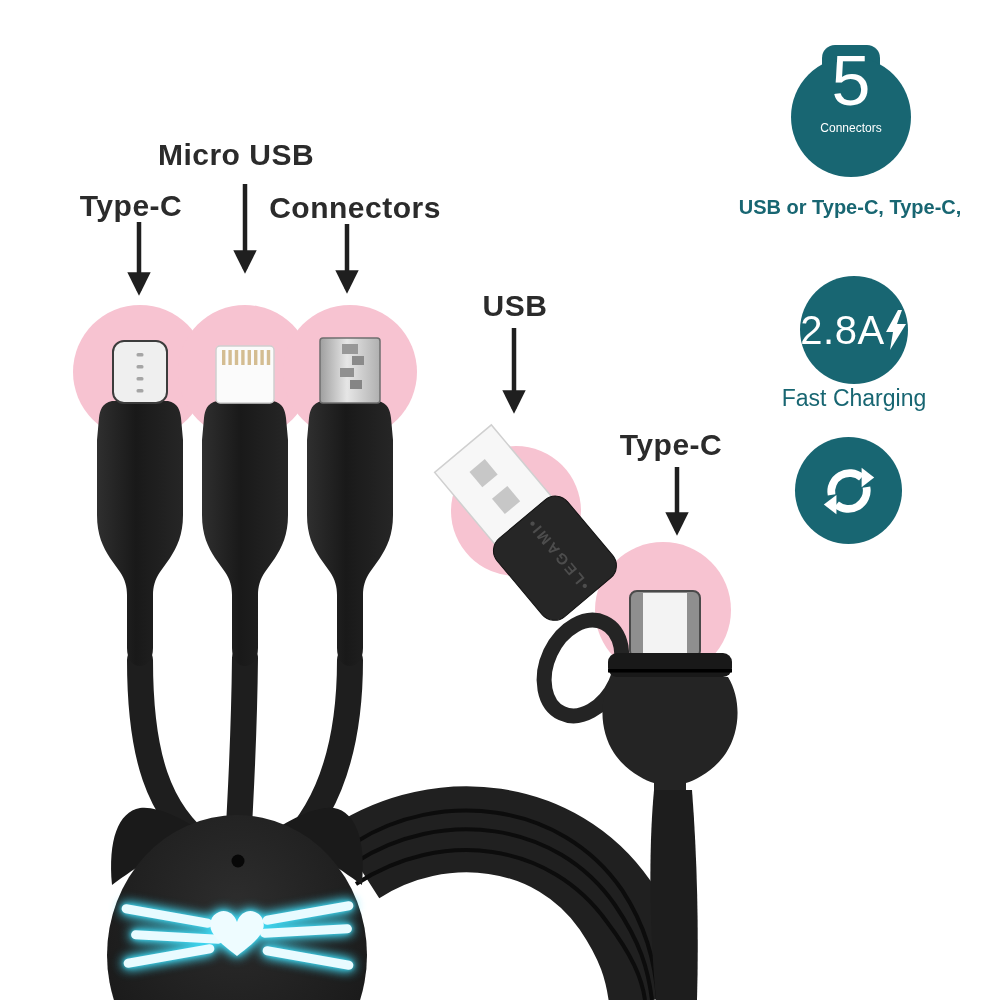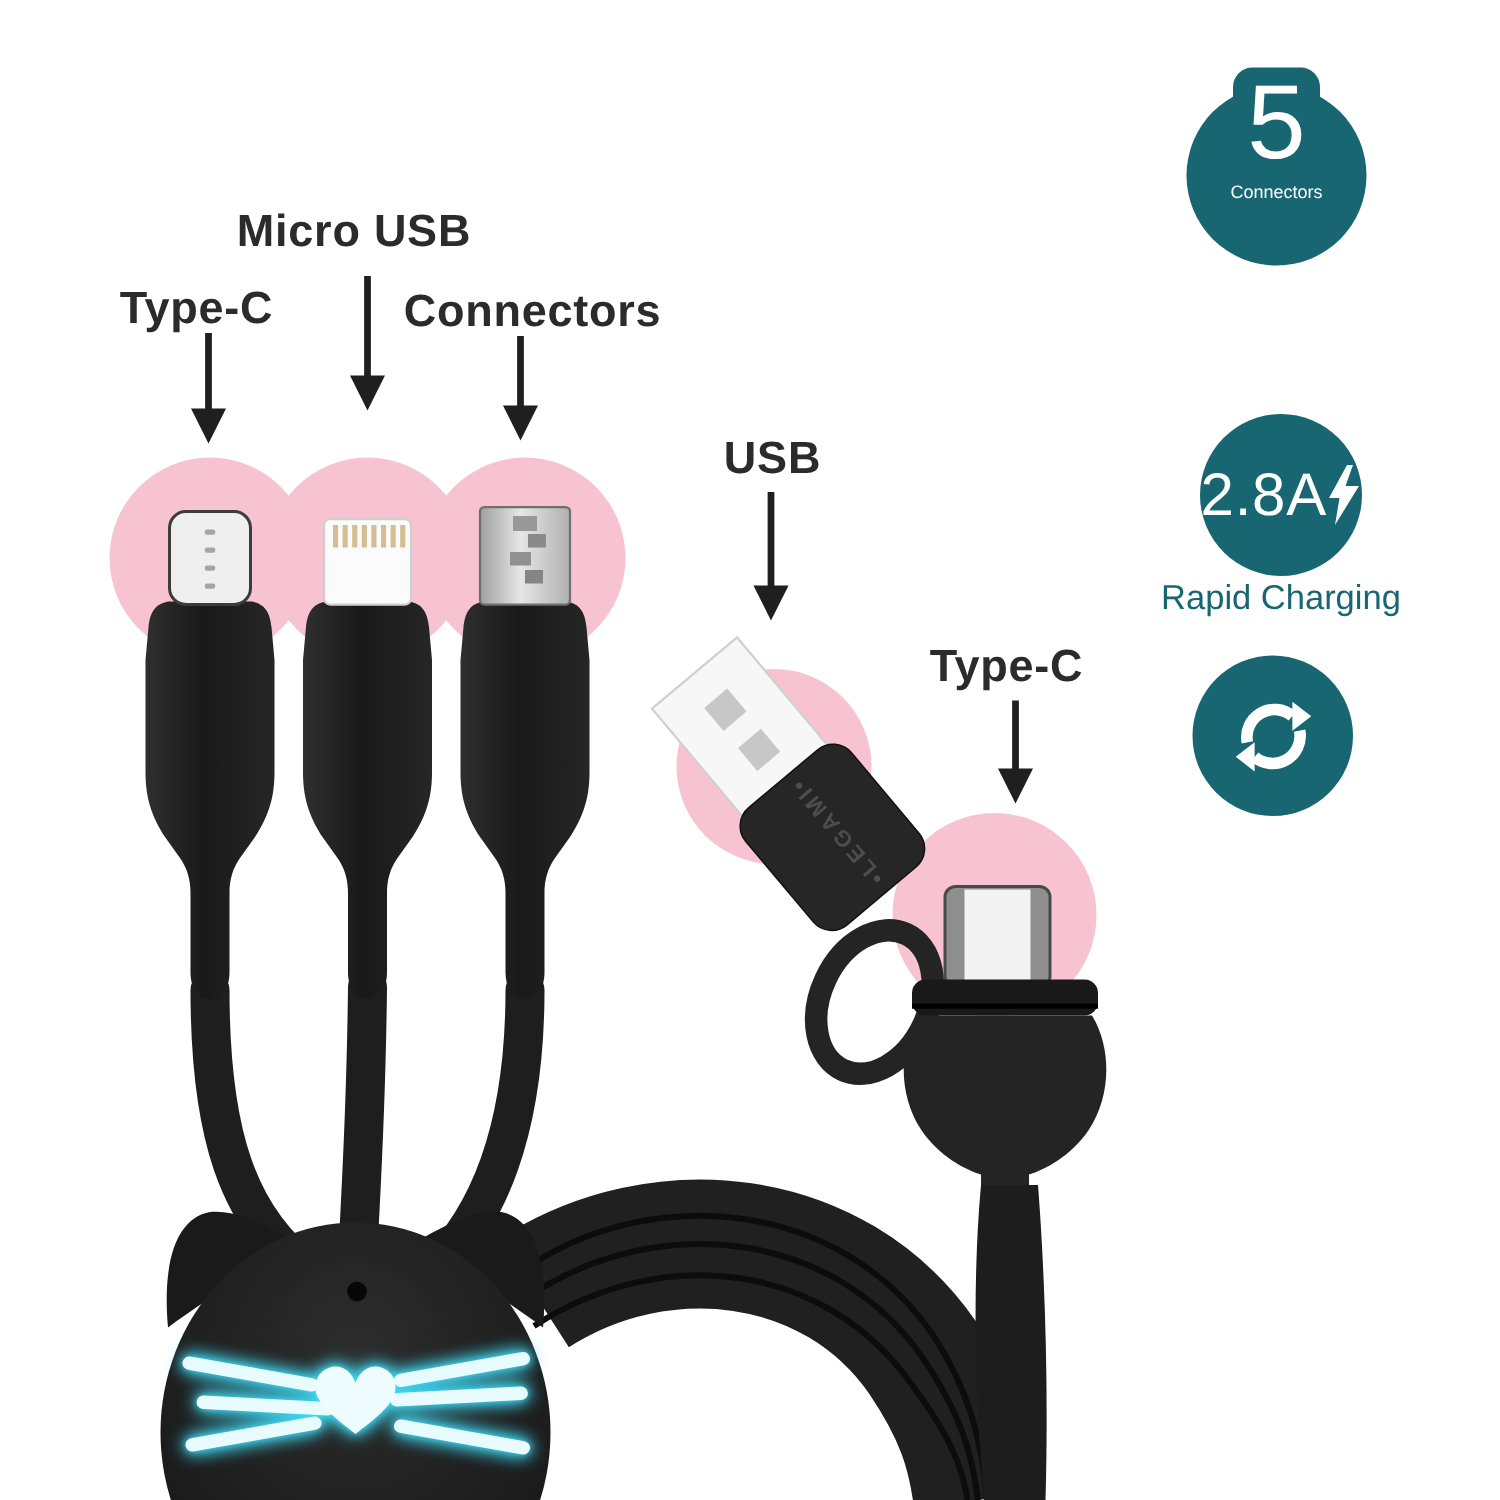--- a/index.html
+++ b/index.html
@@ -164,28 +164,29 @@
   <div class="callout" style="left:236px;top:138px">Micro USB</div>
   <div class="callout" style="left:131px;top:189px">Type-C</div>
   <div class="callout" style="left:355px;top:191px">Connectors</div>
   <div class="callout" style="left:515px;top:289px">USB</div>
   <div class="callout" style="left:671px;top:428px">Type-C</div>
 
   <div class="badge-tab" style="left:822px;top:45px;width:58px;height:54px"></div>
   <div class="badge-circle" style="left:791px;top:57px;width:120px;height:120px"></div>
   <div class="badge-number" style="left:791px;top:46px;width:120px">5</div>
   <div class="badge-sublabel" style="left:791px;top:121px;width:120px">Connectors</div>
+  <div class="badge-desc" style="left:720px;top:194px;width:260px">USB or Type-C, Type-C,</div>
 
   <div class="badge-circle" style="left:800px;top:276px;width:108px;height:108px">
     <span class="badge-value">2.8A</span>
     <svg width="24" height="42" viewBox="0 0 24 40" style="margin-left:-1px">
       <polygon fill="#fff" points="14,0 2,22 9,22 6,40 22,14 13,14 18,0"></polygon>
     </svg>
   </div>
-  <div class="badge-caption" style="left:754px;top:385px;width:200px">Rapid Charging</div>
+  <div class="badge-caption" style="left:754px;top:385px;width:200px">Fast Charging</div>
 
   <div class="badge-circle" style="left:795px;top:437px;width:107px;height:107px">
     <svg width="62" height="62" viewBox="0 0 64 64">
       <g fill="none" stroke="#fff" stroke-width="8">
         <path d="M14,36 A19,19 0 0 1 45,18"></path>
         <path d="M50,28 A19,19 0 0 1 19,46"></path>
       </g>
       <polygon fill="#fff" points="45,8 45,28 58,18"></polygon>
       <polygon fill="#fff" points="19,36 19,56 6,46"></polygon>
     </svg>

